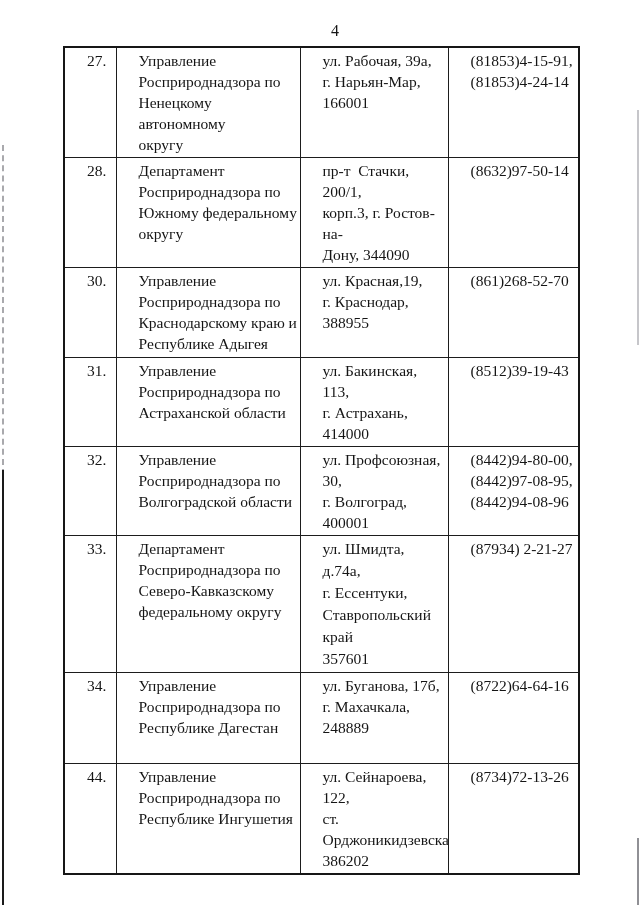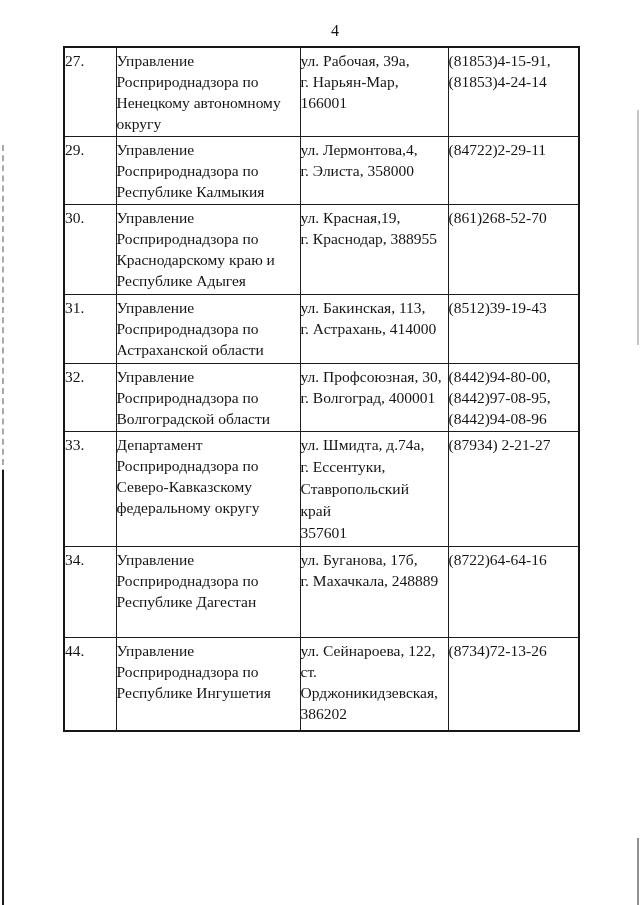--- a/index.html
+++ b/index.html
@@ -34,21 +34,21 @@
     top: 46px;
     width: 515px;
     border-collapse: collapse;
     table-layout: fixed;
     font-size: 15.5px;
     line-height: 21px;
   }
   table.doc-table td {
     border: 1.6px solid #1d1d1d;
     vertical-align: top;
-    padding: 2px 2px 2px 0;
+    padding: 2px 2px 2px 22px;
     white-space: pre-wrap;
     overflow: hidden;
     box-sizing: border-box;
   }
   table.doc-table { border: 2px solid #161616; }
   td.num-cell {
     padding-top: 19px;
     padding-left: 8px;
     white-space: normal;
   }
@@ -103,28 +103,30 @@
       <td>Управление
 Росприроднадзора по
 Ненецкому автономному
 округу</td>
       <td>ул. Рабочая, 39а,
 г. Нарьян-Мар,
 166001</td>
       <td>(81853)4-15-91,
 (81853)4-24-14</td>
     </tr>
-    <tr style="height:67px">
-      <td class="num-cell">29.</td>
-      <td>Управление
+    <tr style="height:87px">
+      <td class="num-cell">28.</td>
+      <td>Департамент
 Росприроднадзора по
-Республике Калмыкия</td>
-      <td>ул. Лермонтова,4,
-г. Элиста, 358000</td>
-      <td>(84722)2-29-11</td>
+Южному федеральному
+округу</td>
+      <td>пр-т  Стачки, 200/1,
+корп.3, г. Ростов-на-
+Дону, 344090</td>
+      <td>(8632)97-50-14</td>
     </tr>
     <tr style="height:90px">
       <td class="num-cell">30.</td>
       <td>Управление
 Росприроднадзора по
 Краснодарскому краю и
 Республике Адыгея</td>
       <td>ул. Красная,19,
 г. Краснодар, 388955</td>
       <td>(861)268-52-70</td>

